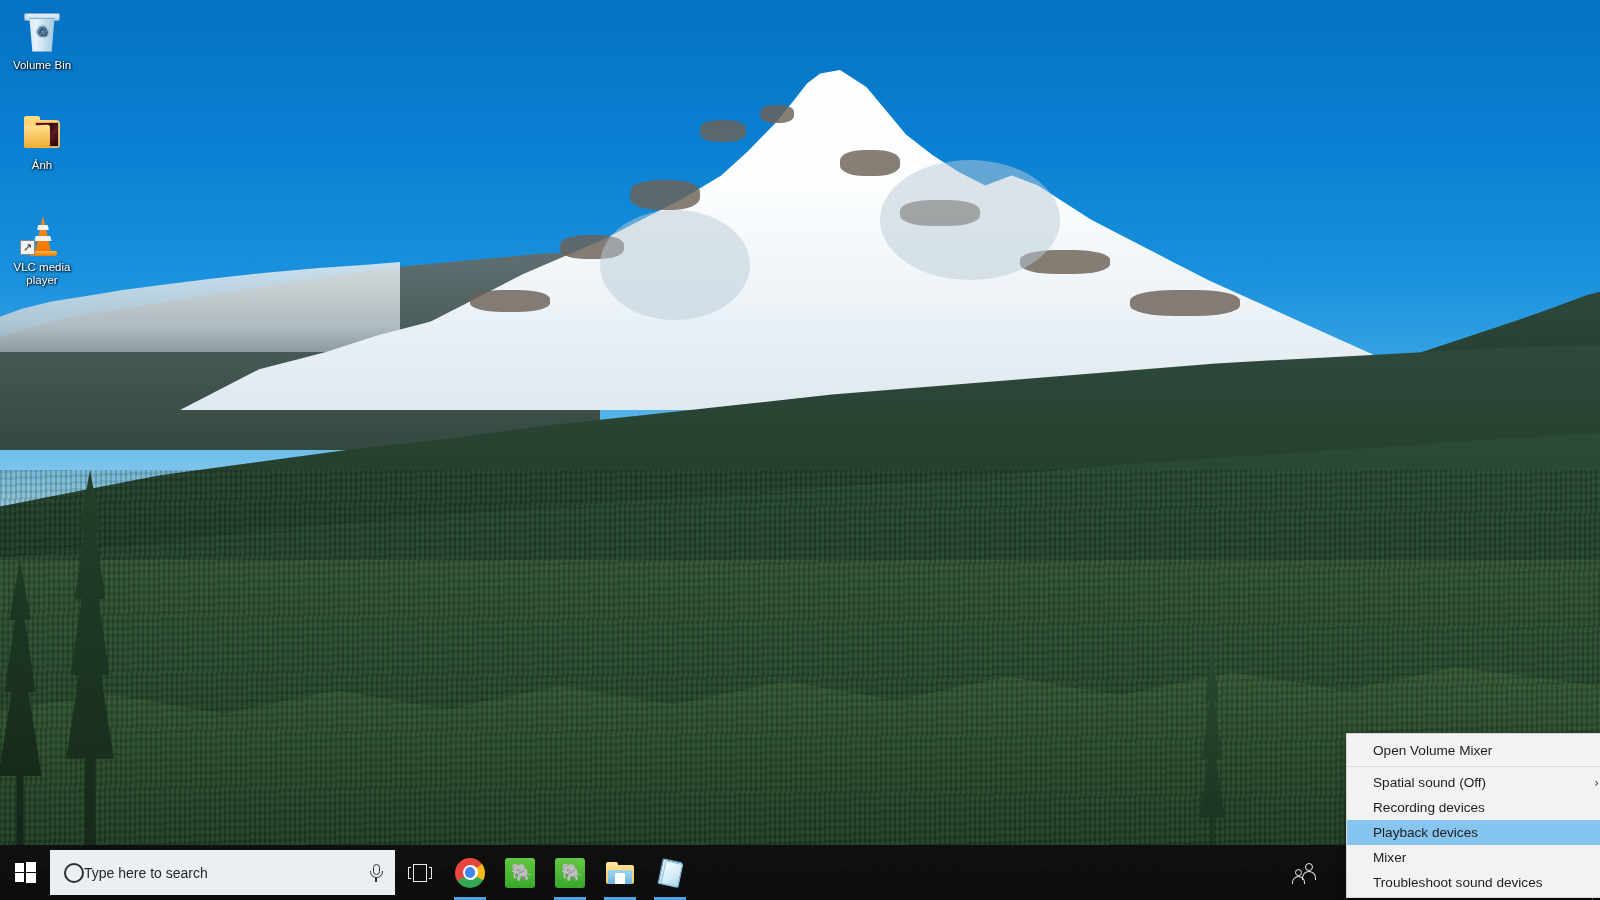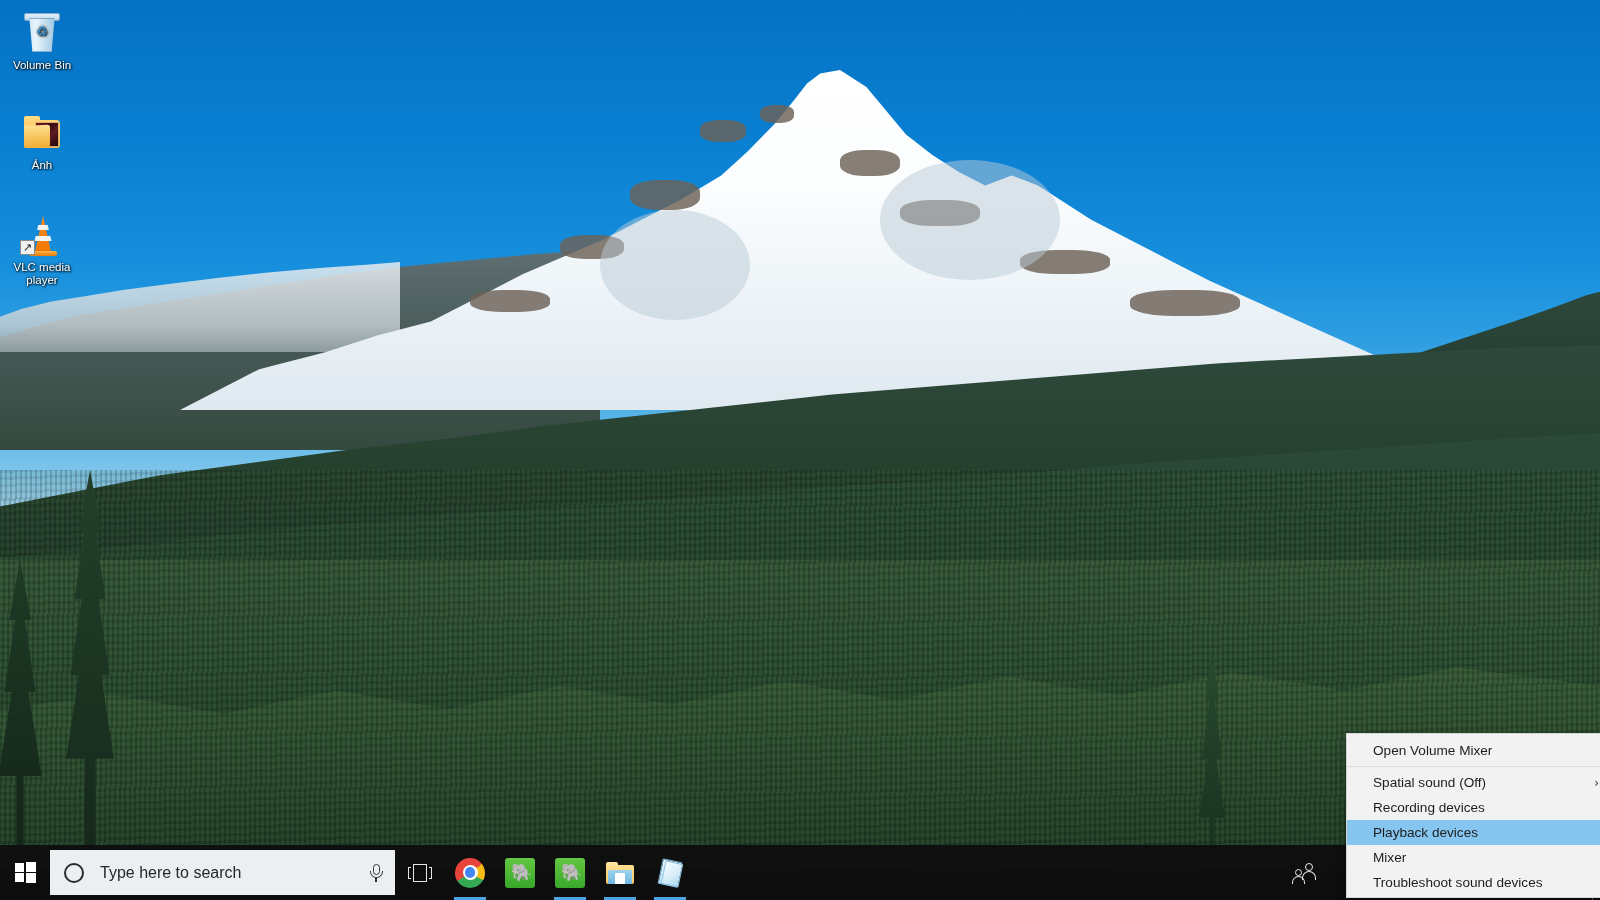--- a/index.html
+++ b/index.html
@@ -181,21 +181,21 @@
   .search-box {
     flex:0 0 auto; width:345px; height:45px; margin-left:0;
     background:#eceff1; display:flex; align-items:center;
     padding:0 10px 0 14px; cursor:text;
   }
   .cortana-ring {
     width:20px; height:20px; border:2.4px solid #2c2c2c; border-radius:50%;
     flex:0 0 auto;
   }
   .search-text {
-    flex:1 1 auto; margin-left:16px; font-size:16px; color:#25282b;
+    flex:1 1 auto; font-size:14px; color:#25282b;
     white-space:nowrap; overflow:hidden;
   }
   .mic-icon { width:18px; flex:0 0 auto; position:relative; height:20px; }
   .mic-icon .cap {
     position:absolute; left:5.5px; top:1px; width:7px; height:11px;
     border:1.6px solid #303030; border-radius:4px;
   }
   .mic-icon .arc {
     position:absolute; left:2.5px; top:8.5px; width:13px; height:7px;
     border:1.6px solid #303030; border-top:none; border-radius:0 0 8px 8px;

